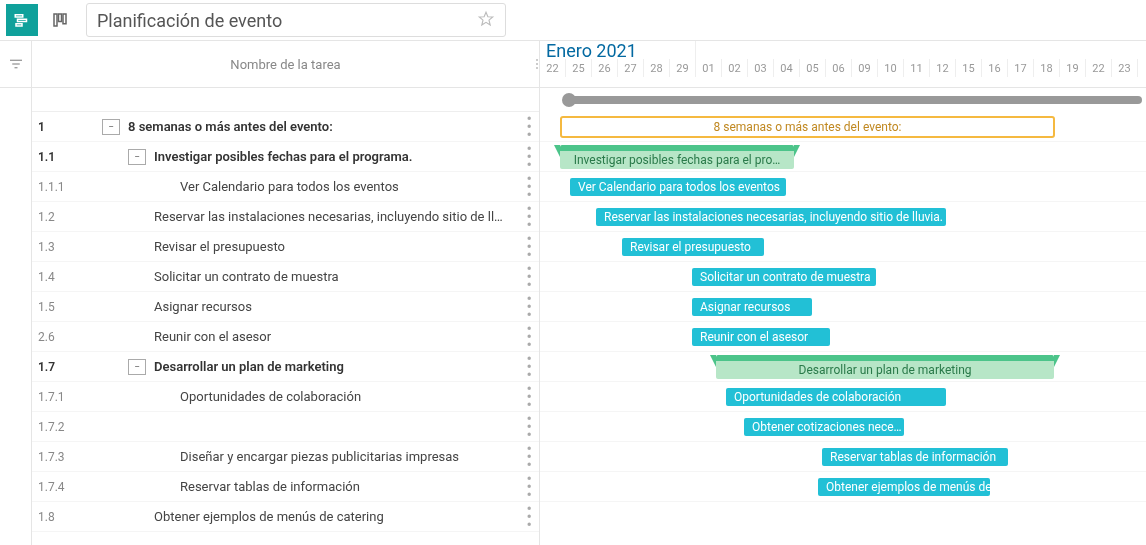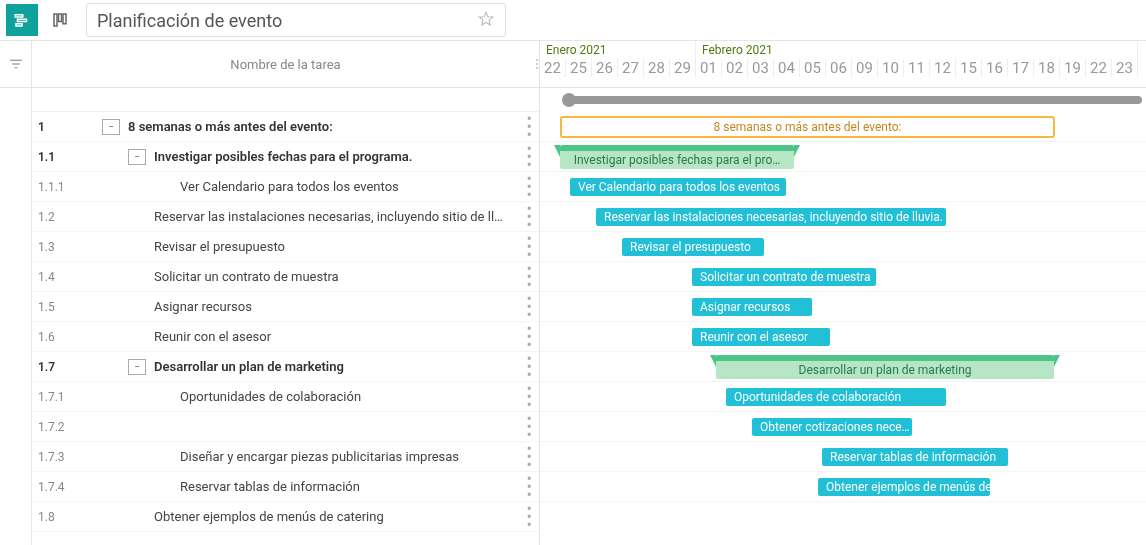--- a/index.html
+++ b/index.html
@@ -11,23 +11,23 @@
   .title-box { flex:0 0 auto; display:flex; align-items:center; border:1px solid #ddd; border-radius:3px; height:34px; padding:0 10px; margin-left:4px; min-width:420px; position:relative; }
   .title-box .title { font-size:18px; color:#555; }
   .title-box .star { position:absolute; right:10px; color:#bbb; }
   .header-row { display:flex; height:48px; border-top:1px solid #e5e5e5; border-bottom:1px solid #e5e5e5; }
   .filter-cell { width:32px; display:flex; align-items:center; justify-content:center; border-right:1px solid #e5e5e5; color:#888; }
   .task-head { width:508px; display:flex; align-items:center; justify-content:center; border-right:1px solid #e5e5e5; color:#888; position:relative; }
   .resize-grip { position:absolute; right:-1px; top:4px; bottom:4px; width:6px; display:flex; flex-direction:column; justify-content:center; gap:2px; align-items:center;}
   .resize-grip span{width:2px;height:2px;background:#bbb;border-radius:50%;}
   .timeline-head { flex:1; position:relative; overflow:hidden; }
   .months { display:flex; height:18px; }
-  .month { border-right:1px solid #eee; font-size:12px; color:#4d7c0f; padding-left:6px; display:flex; align-items:center; }
+  .month { border-right:1px solid #eee; font-size:18px; color:#0369a1; padding-left:6px; display:flex; align-items:center; }
   .days { display:flex; height:18px; }
-  .day { width:26px; border-right:1px solid #eee; font-size:15px; color:#999; display:flex; align-items:center; justify-content:center; }
+  .day { width:26px; border-right:1px solid #eee; font-size:11px; color:#999; display:flex; align-items:center; justify-content:center; }
   .body { display:flex; height:calc(545px - 40px - 36px); }
   .left-col { width:32px; border-right:1px solid #e5e5e5; }
   .task-col { width:508px; border-right:1px solid #e5e5e5; overflow:hidden; }
   .gantt-col { flex:1; position:relative; overflow:hidden; }
   .progress-ruler { height:24px; display:flex; align-items:center; padding:0 4px; }
   .ruler-bar { height:8px; background:#999; border-radius:4px; flex:1; position:relative; margin-left:10px; }
   .ruler-knob { position:absolute; left:-6px; top:-3px; width:14px; height:14px; border-radius:50%; background:#999; }
   .row { height:30px; display:flex; align-items:center; border-bottom:1px solid #f5f5f5; position:relative;}
   .task-col .row { padding-left:0; }
   .wbs { color:#888; font-size:12px; width:70px; padding-left:6px; flex-shrink:0;}
@@ -90,21 +90,20 @@
     <span>Nombre de la tarea</span>
     <div class="resize-grip">
         <span></span>
         <span></span>
         <span></span>
       </div>
   </div>
   <div class="timeline-head">
     <div class="months" id="months">
         <div class="month" style="width: 156px;">Enero 2021</div>
-        <div class="month" style="width: 442px;">Febrero 2021</div>
       </div>
     <div class="days" id="days">
         <div class="day">22</div>
         <div class="day">25</div>
         <div class="day">26</div>
         <div class="day">27</div>
         <div class="day">28</div>
         <div class="day">29</div>
         <div class="day">01</div>
         <div class="day">02</div>
@@ -202,21 +201,21 @@
         <div class="collapse-spacer"></div>
         <div class="collapse-spacer"></div>
         <div class="task-name">Asignar recursos</div>
         <div class="dots">
           <span>•</span>
           <span>•</span>
           <span>•</span>
         </div>
       </div>
       <div class="row">
-        <div class="wbs">1.6</div>
+        <div class="wbs">2.6</div>
         <div class="collapse-spacer"></div>
         <div class="collapse-spacer"></div>
         <div class="task-name">Reunir con el asesor</div>
         <div class="dots">
           <span>•</span>
           <span>•</span>
           <span>•</span>
         </div>
       </div>
       <div class="row">
@@ -331,21 +330,21 @@
             <div class="summary-top"></div>
             <div class="summary-body">Desarrollar un plan de marketing</div>
             <div class="summary-cap left"></div>
             <div class="summary-cap right"></div>
           </div>
         </div>
         <div class="gantt-row">
           <div class="bar task" style="left: 186px; width: 220px;">Oportunidades de colaboración</div>
         </div>
         <div class="gantt-row">
-          <div class="bar task" style="left: 204px; width: 160px; margin-left: 8px;">Obtener cotizaciones nece…</div>
+          <div class="bar task" style="left: 204px; width: 160px;">Obtener cotizaciones nece…</div>
         </div>
         <div class="gantt-row">
           <div class="bar task" style="left: 282px; width: 186px;">Reservar tablas de información</div>
         </div>
         <div class="gantt-row">
           <div class="bar task" style="left: 278px; width: 172px;">Obtener ejemplos de menús de…</div>
         </div>
       </div>
   </div>
 </div>

